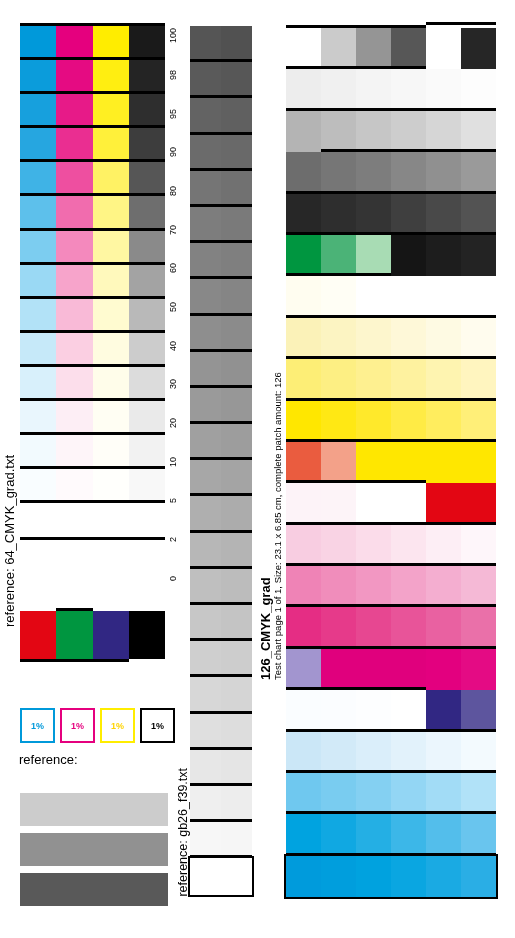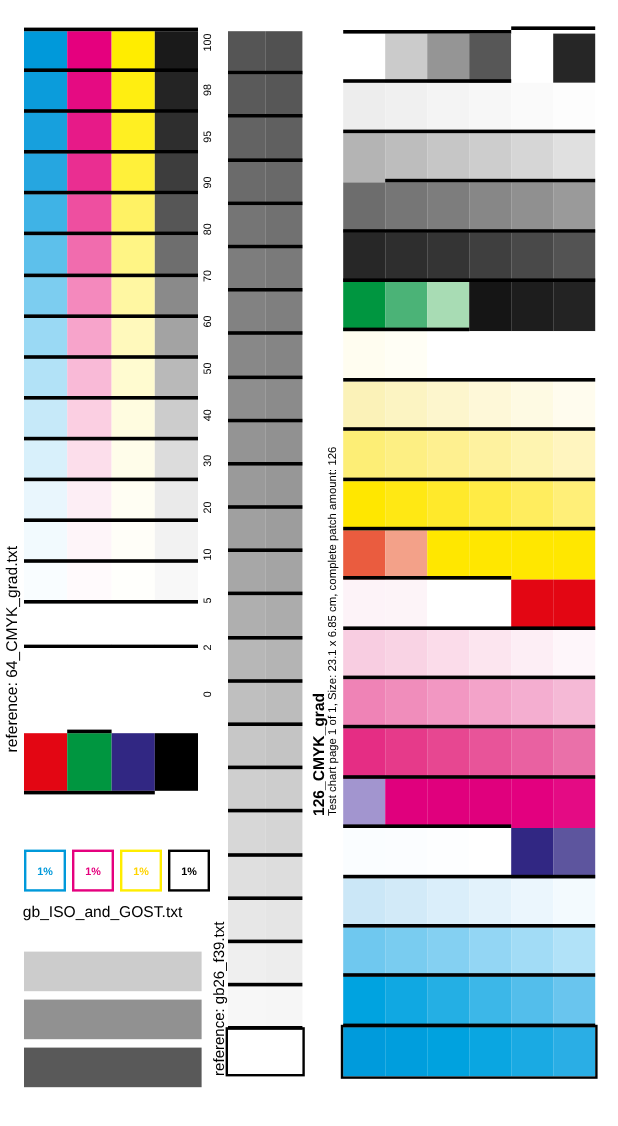--- a/index.html
+++ b/index.html
@@ -342,21 +342,21 @@
   </div>
 
 <div class="panel" id="one-pct">
     <div class="pct" style="border-color: rgb(0, 153, 218); color: rgb(0, 153, 218);">1%</div>
     <div class="pct" style="border-color: rgb(229, 0, 126); color: rgb(229, 0, 126);">1%</div>
     <div class="pct" style="border-color: rgb(255, 237, 0); color: rgb(255, 212, 0);">1%</div>
     <div class="pct" style="border-color: rgb(0, 0, 0); color: rgb(0, 0, 0);">1%</div>
   </div>
 
 <div id="ref-iso">
-  <div>gb_ISO_and_GOST.txt</div>
+  <div>reference:</div>
 </div>
 
 <div class="panel" id="gray-bars">
     <div class="gbar" style="background: rgb(204, 204, 204);"></div>
     <div class="gbar" style="background: rgb(145, 145, 145);"></div>
     <div class="gbar" style="background: rgb(89, 89, 89);"></div>
   </div>
 
 <div class="panel rowstack" id="right-chart">
     <div class="prow">

